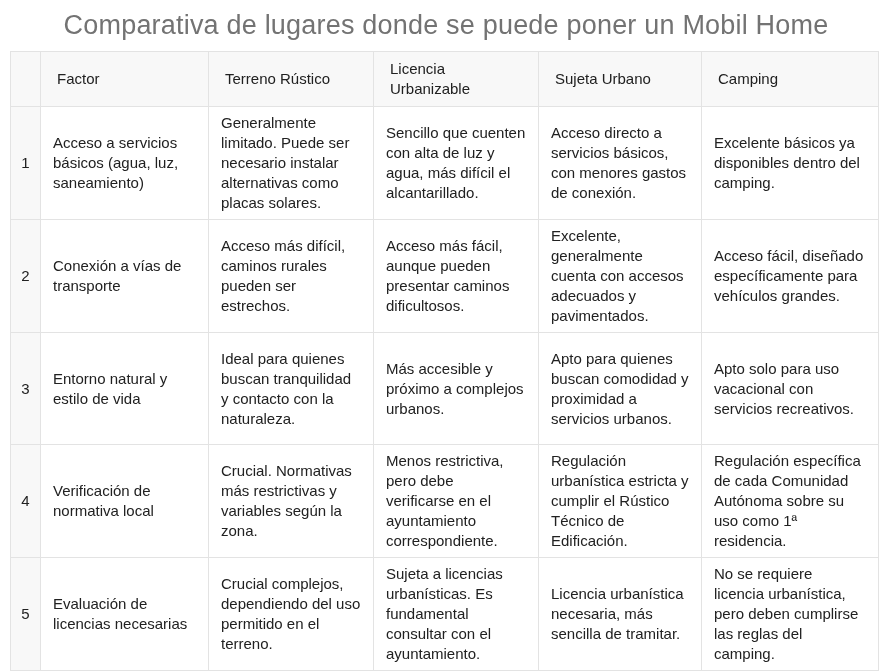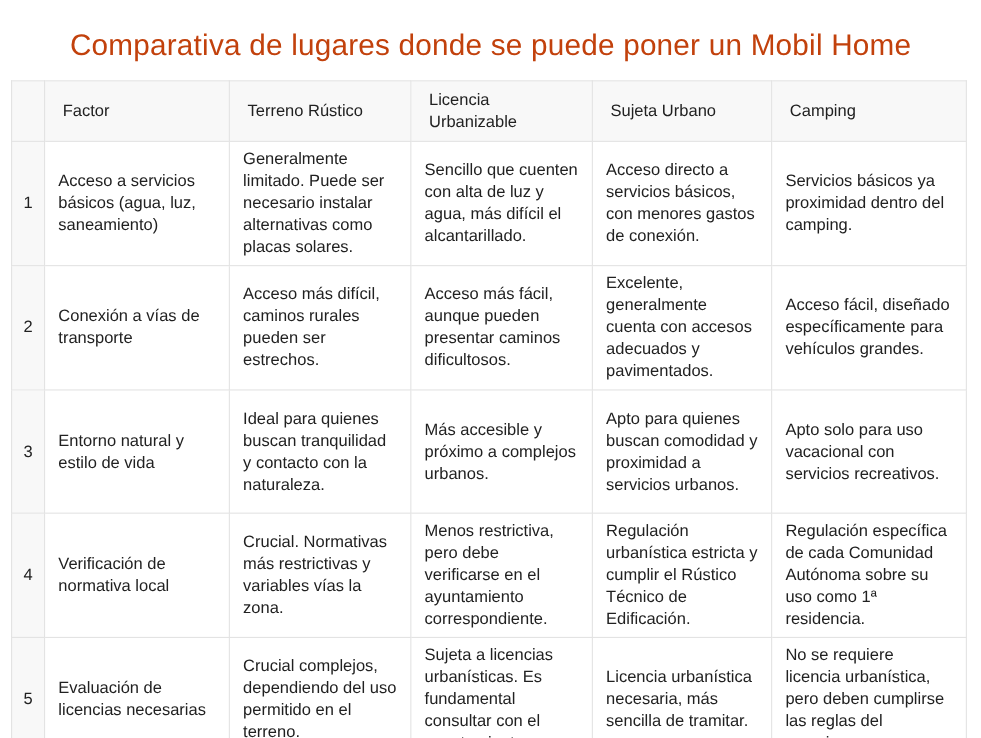--- a/index.html
+++ b/index.html
@@ -5,27 +5,27 @@
   html, body {
     margin: 0;
     padding: 0;
     width: 892px;
     height: 671px;
     background: #ffffff;
     overflow: hidden;
     font-family: "Liberation Sans", "DejaVu Sans", sans-serif;
   }
   .page-title {
-    margin: 16px;
+    margin: 0;
     padding-top: 9px;
     text-align: center;
     font-size: 27px;
     font-weight: 500;
     letter-spacing: 0.2px;
-    color: #c2410c;
+    color: #737373;
     line-height: 32px;
   }
   table.compare {
     margin: 10px 0 0 10px;
     width: 868px;
     table-layout: fixed;
     border-collapse: collapse;
   }
   .compare th, .compare td {
     border: 1px solid #e3e3e3;
@@ -80,42 +80,42 @@
       <th>Camping</th>
     </tr>
   </thead>
   <tbody>
     <tr>
       <td class="rownum">1</td>
       <td>Acceso a servicios básicos (agua, luz, saneamiento)</td>
       <td>Generalmente limitado. Puede ser necesario instalar alternativas como placas solares.</td>
       <td>Sencillo que cuenten con alta de luz y agua, más difícil el alcantarillado.</td>
       <td>Acceso directo a servicios básicos, con menores gastos de conexión.</td>
-      <td>Servicios básicos ya proximidad dentro del camping.</td>
+      <td>Excelente básicos ya disponibles dentro del camping.</td>
     </tr>
     <tr>
       <td class="rownum">2</td>
       <td>Conexión a vías de transporte</td>
       <td>Acceso más difícil, caminos rurales pueden ser estrechos.</td>
       <td>Acceso más fácil, aunque pueden presentar caminos dificultosos.</td>
       <td>Excelente, generalmente cuenta con accesos adecuados y pavimentados.</td>
       <td>Acceso fácil, diseñado específicamente para vehículos grandes.</td>
     </tr>
     <tr>
       <td class="rownum">3</td>
       <td>Entorno natural y estilo de vida</td>
       <td>Ideal para quienes buscan tranquilidad y contacto con la naturaleza.</td>
       <td>Más accesible y próximo a complejos urbanos.</td>
       <td>Apto para quienes buscan comodidad y proximidad a servicios urbanos.</td>
       <td>Apto solo para uso vacacional con servicios recreativos.</td>
     </tr>
     <tr>
       <td class="rownum">4</td>
       <td>Verificación de normativa local</td>
-      <td>Crucial. Normativas más restrictivas y variables vías la zona.</td>
+      <td>Crucial. Normativas más restrictivas y variables según la zona.</td>
       <td>Menos restrictiva, pero debe verificarse en el ayuntamiento correspondiente.</td>
       <td>Regulación urbanística estricta y cumplir el Rústico Técnico de Edificación.</td>
       <td>Regulación específica de cada Comunidad Autónoma sobre su uso como 1ª residencia.</td>
     </tr>
     <tr>
       <td class="rownum">5</td>
       <td>Evaluación de licencias necesarias</td>
       <td>Crucial complejos, dependiendo del uso permitido en el terreno.</td>
       <td>Sujeta a licencias urbanísticas. Es fundamental consultar con el ayuntamiento.</td>
       <td>Licencia urbanística necesaria, más sencilla de tramitar.</td>

